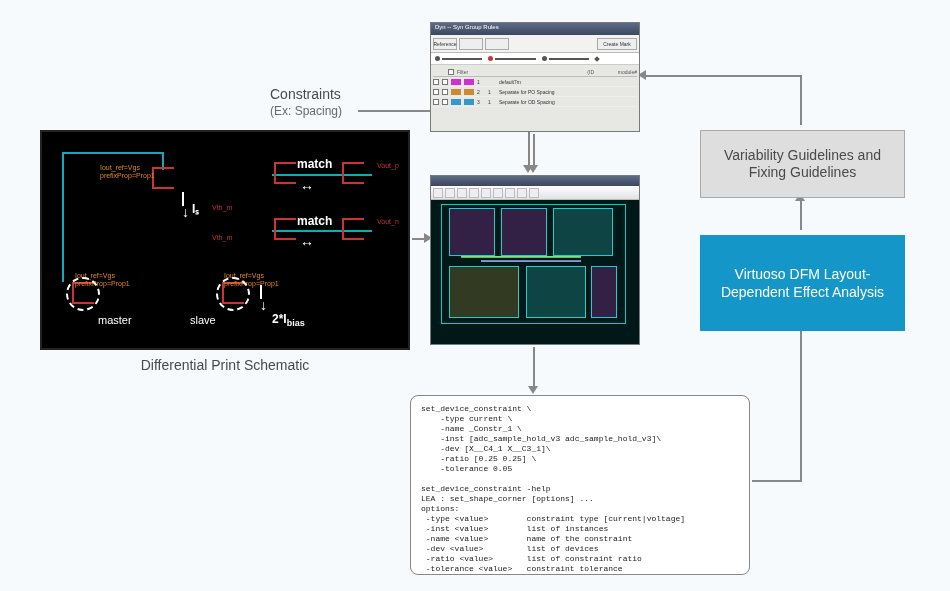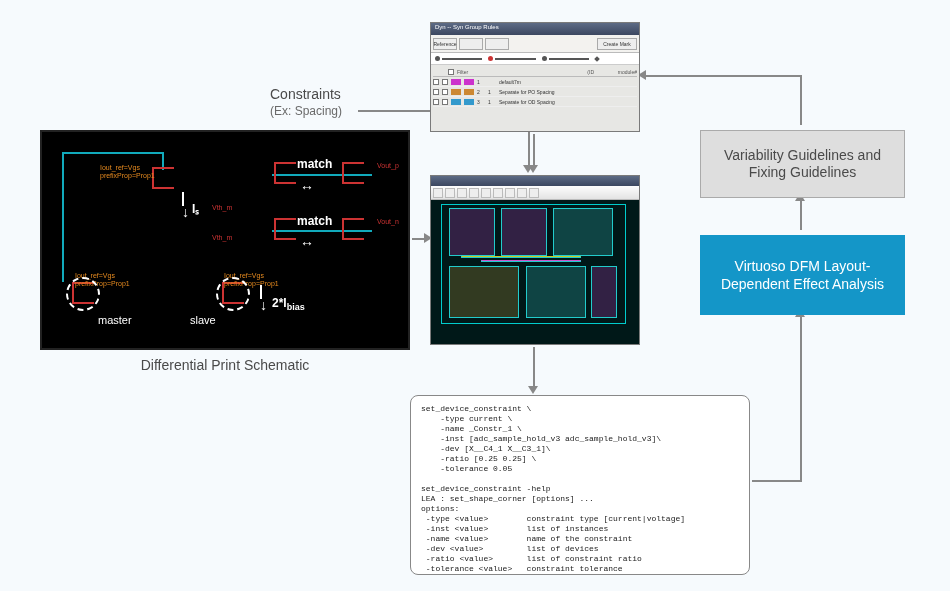--- a/index.html
+++ b/index.html
@@ -153,21 +153,21 @@
     border:1px solid #aaa;
     display:flex;align-items:center;justify-content:center;
     text-align:center;
     font-size:14px;
     color:#4a4a4a;
     padding:6px 14px;
     line-height:1.25;
   }
   .box-blue {
     left: 700px; top: 235px;
-    width: 205px; height: 80px;
+    width: 205px; height: 96px;
     background:#1496c8;
     color:#fff;
     display:flex;align-items:center;justify-content:center;
     text-align:center;
     font-size:14px;
     padding:6px 14px;
     line-height:1.3;
   }
 
   
@@ -274,21 +274,21 @@
   <div style="position:absolute;left:140px;top:60px;width:0;height:14px;border-left:2px solid #fff;"></div>
   <div class="white-label" style="left:150px;top:68px;text-align:right;">Iₛ</div>
 
   <div class="dash-circle" style="left:24px;top:145px;"></div>
   <div class="dash-circle" style="left:174px;top:145px;"></div>
   <div class="white-label" style="left:56px;top:182px;font-size:11px;font-weight:normal;">master</div>
   <div class="white-label" style="left:148px;top:182px;font-size:11px;font-weight:normal;">slave</div>
 
   <div style="position:absolute;left:218px;top:165px;color:#fff;font-size:14px;">↓</div>
   <div style="position:absolute;left:218px;top:153px;width:0;height:14px;border-left:2px solid #fff;"></div>
-  <div class="white-label" style="left:230px;top:164px;">2*I<sub style="font-size:9px;">bias</sub></div>
+  <div class="white-label" style="left:230px;top:180px;">2*I<sub style="font-size:9px;">bias</sub></div>
 
 </div>
 <div class="abs caption" style="left:40px;top:357px;width:370px;">Differential Print Schematic</div>
 
 <div class="abs gui-window">
   <div class="titlebar">Dyn -- Syn Group Rules</div>
   <div class="toolbar">
     <div class="tbtn">Reference</div>
     <div class="tbtn"></div>
     <div class="tbtn"></div>

